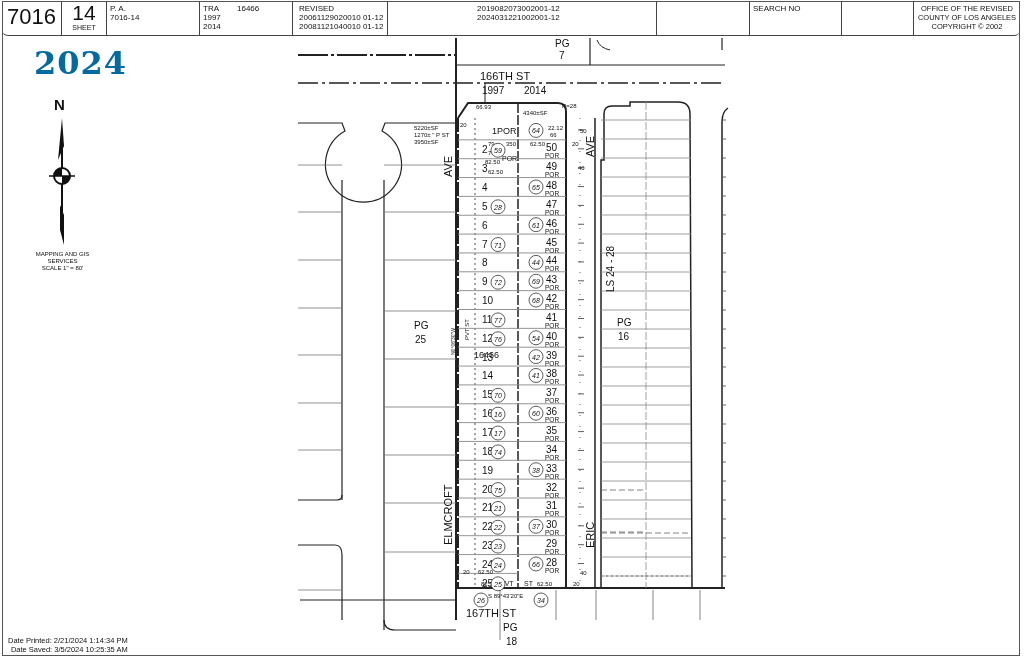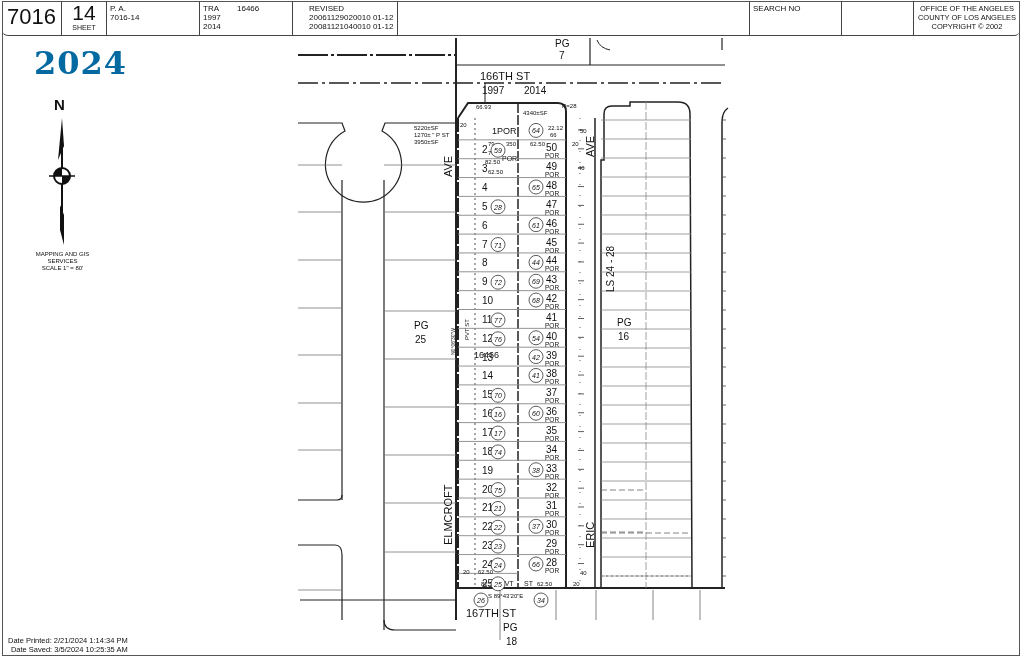--- a/index.html
+++ b/index.html
@@ -31,32 +31,36 @@
   </div>
   <div class="hcell" style="left:105px;width:93px;">
     <div>P. A.</div>
     <div>7016-14</div>
   </div>
   <div class="hcell" style="left:198px;width:93px;">
     <div><span>TRA</span><span style="margin-left:18px">16466</span></div>
     <div>1997</div>
     <div>2014</div>
   </div>
-  <div class="hcell" style="left:304px;width:92px;">
+  <div class="hcell" style="left:294px;width:92px;">
     <div>REVISED</div>
     <div>20061129020010 01-12</div>
     <div>20081121040010 01-12</div>
   </div>
+  <div class="hcell" style="left:472px;width:183px;">
+    <div>2019082073002001-12</div>
+    <div>2024031221002001-12</div>
+  </div>
   <div class="hcell" style="left:655px;width:93px;"></div>
   <div class="hcell" style="left:748px;width:92px;">
     <div>SEARCH NO</div>
   </div>
   <div class="hcell" style="left:840px;width:72px;"></div>
   <div class="hcell office" style="left:912px;width:106px;">
-    <div>OFFICE OF THE ANGELES</div>
+    <div>OFFICE OF THE REVISED</div>
     <div>COUNTY OF LOS ANGELES</div>
     <div>COPYRIGHT © 2002</div>
   </div>
 </div>
 
 <div class="year">2024</div>
 <div class="mapping">
   <div>MAPPING AND GIS</div>
   <div>SERVICES</div>
   <div>SCALE 1" = 80'</div>

